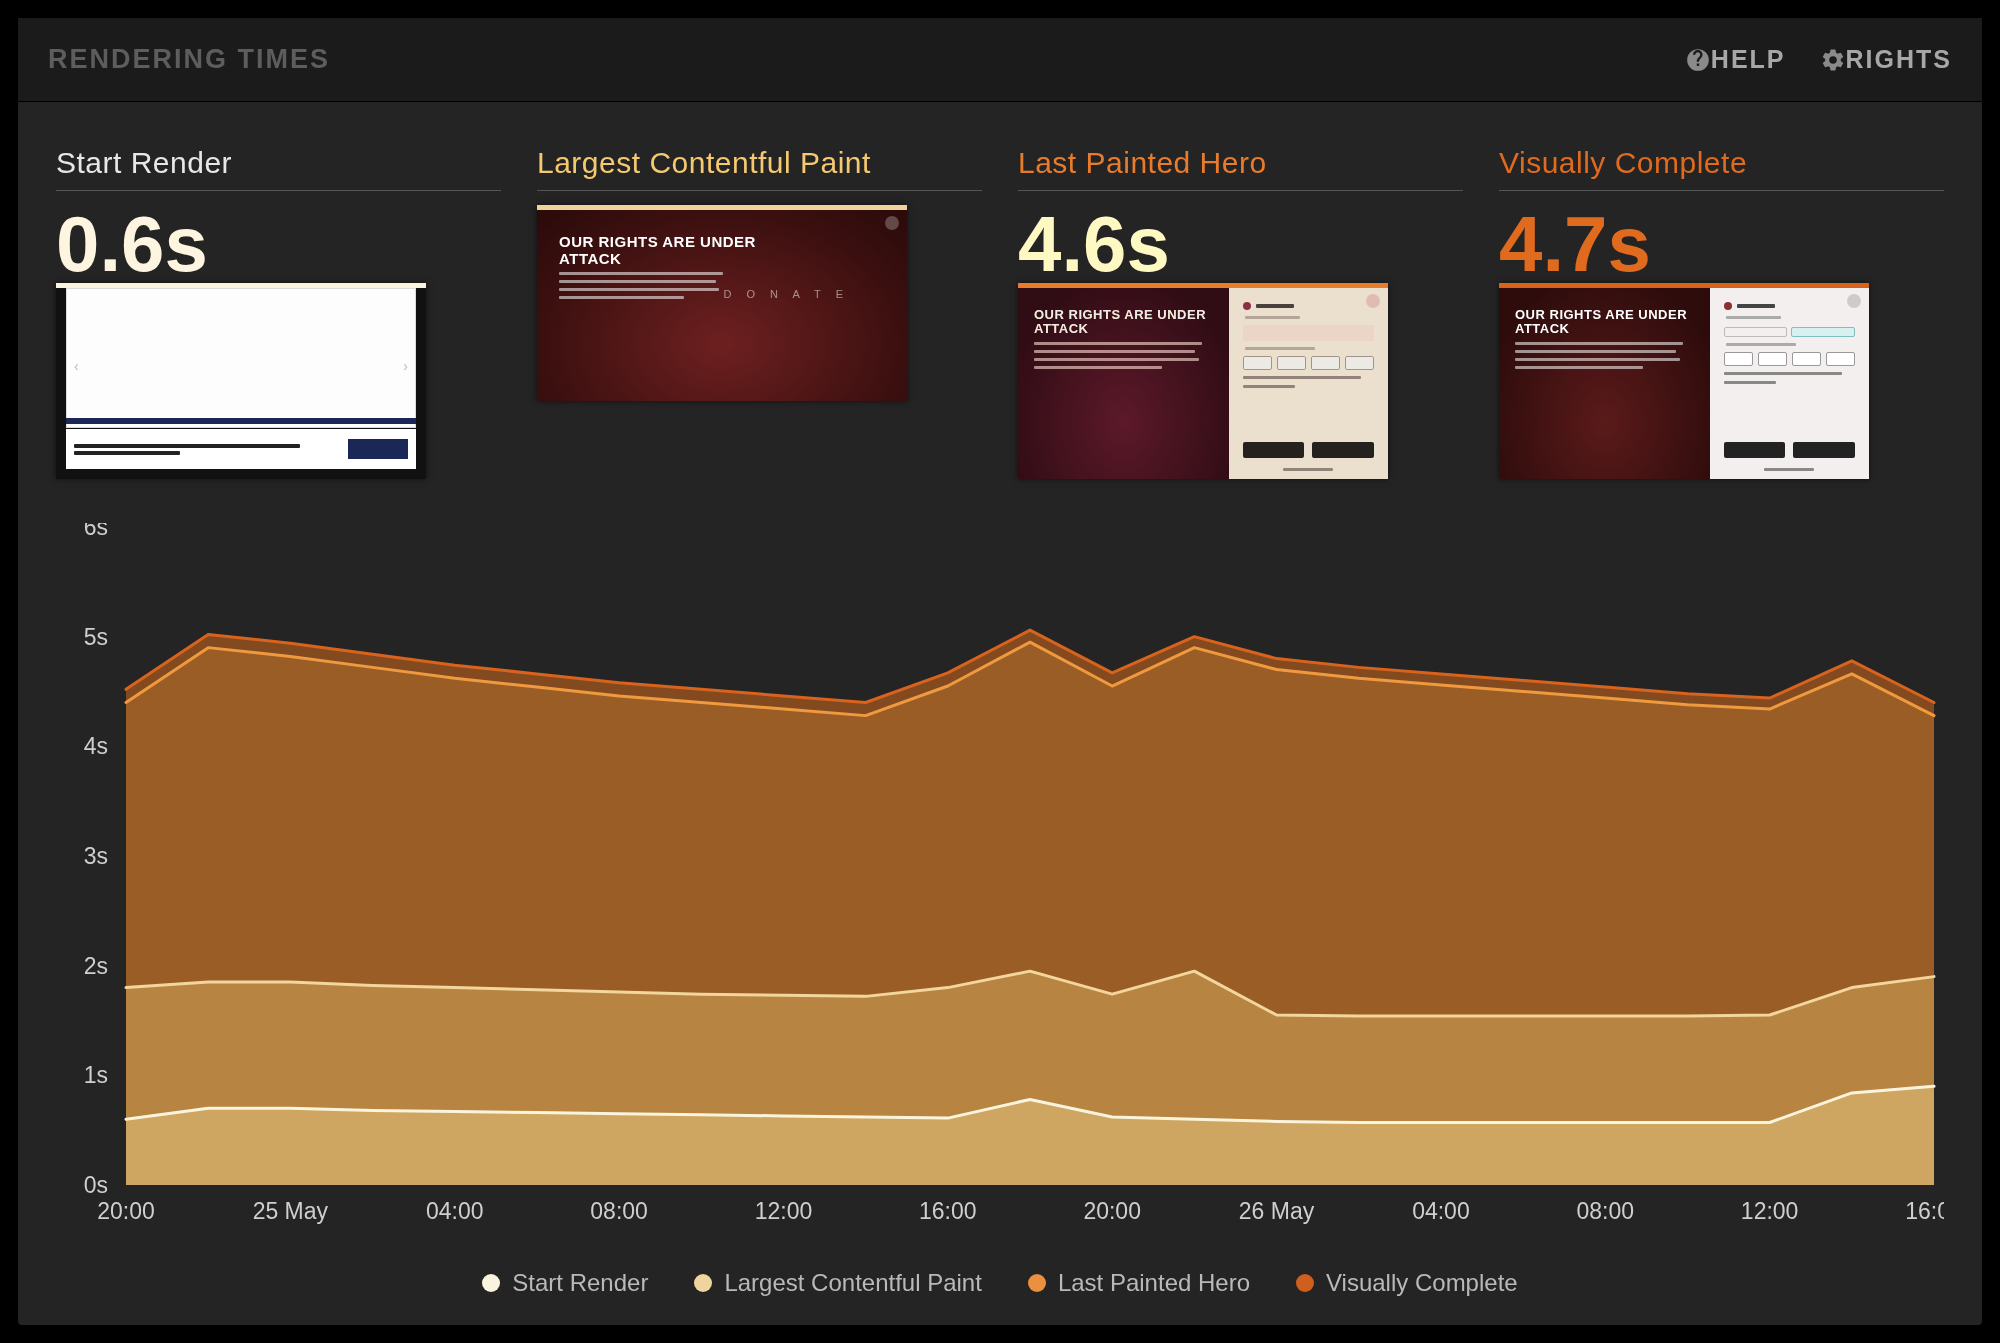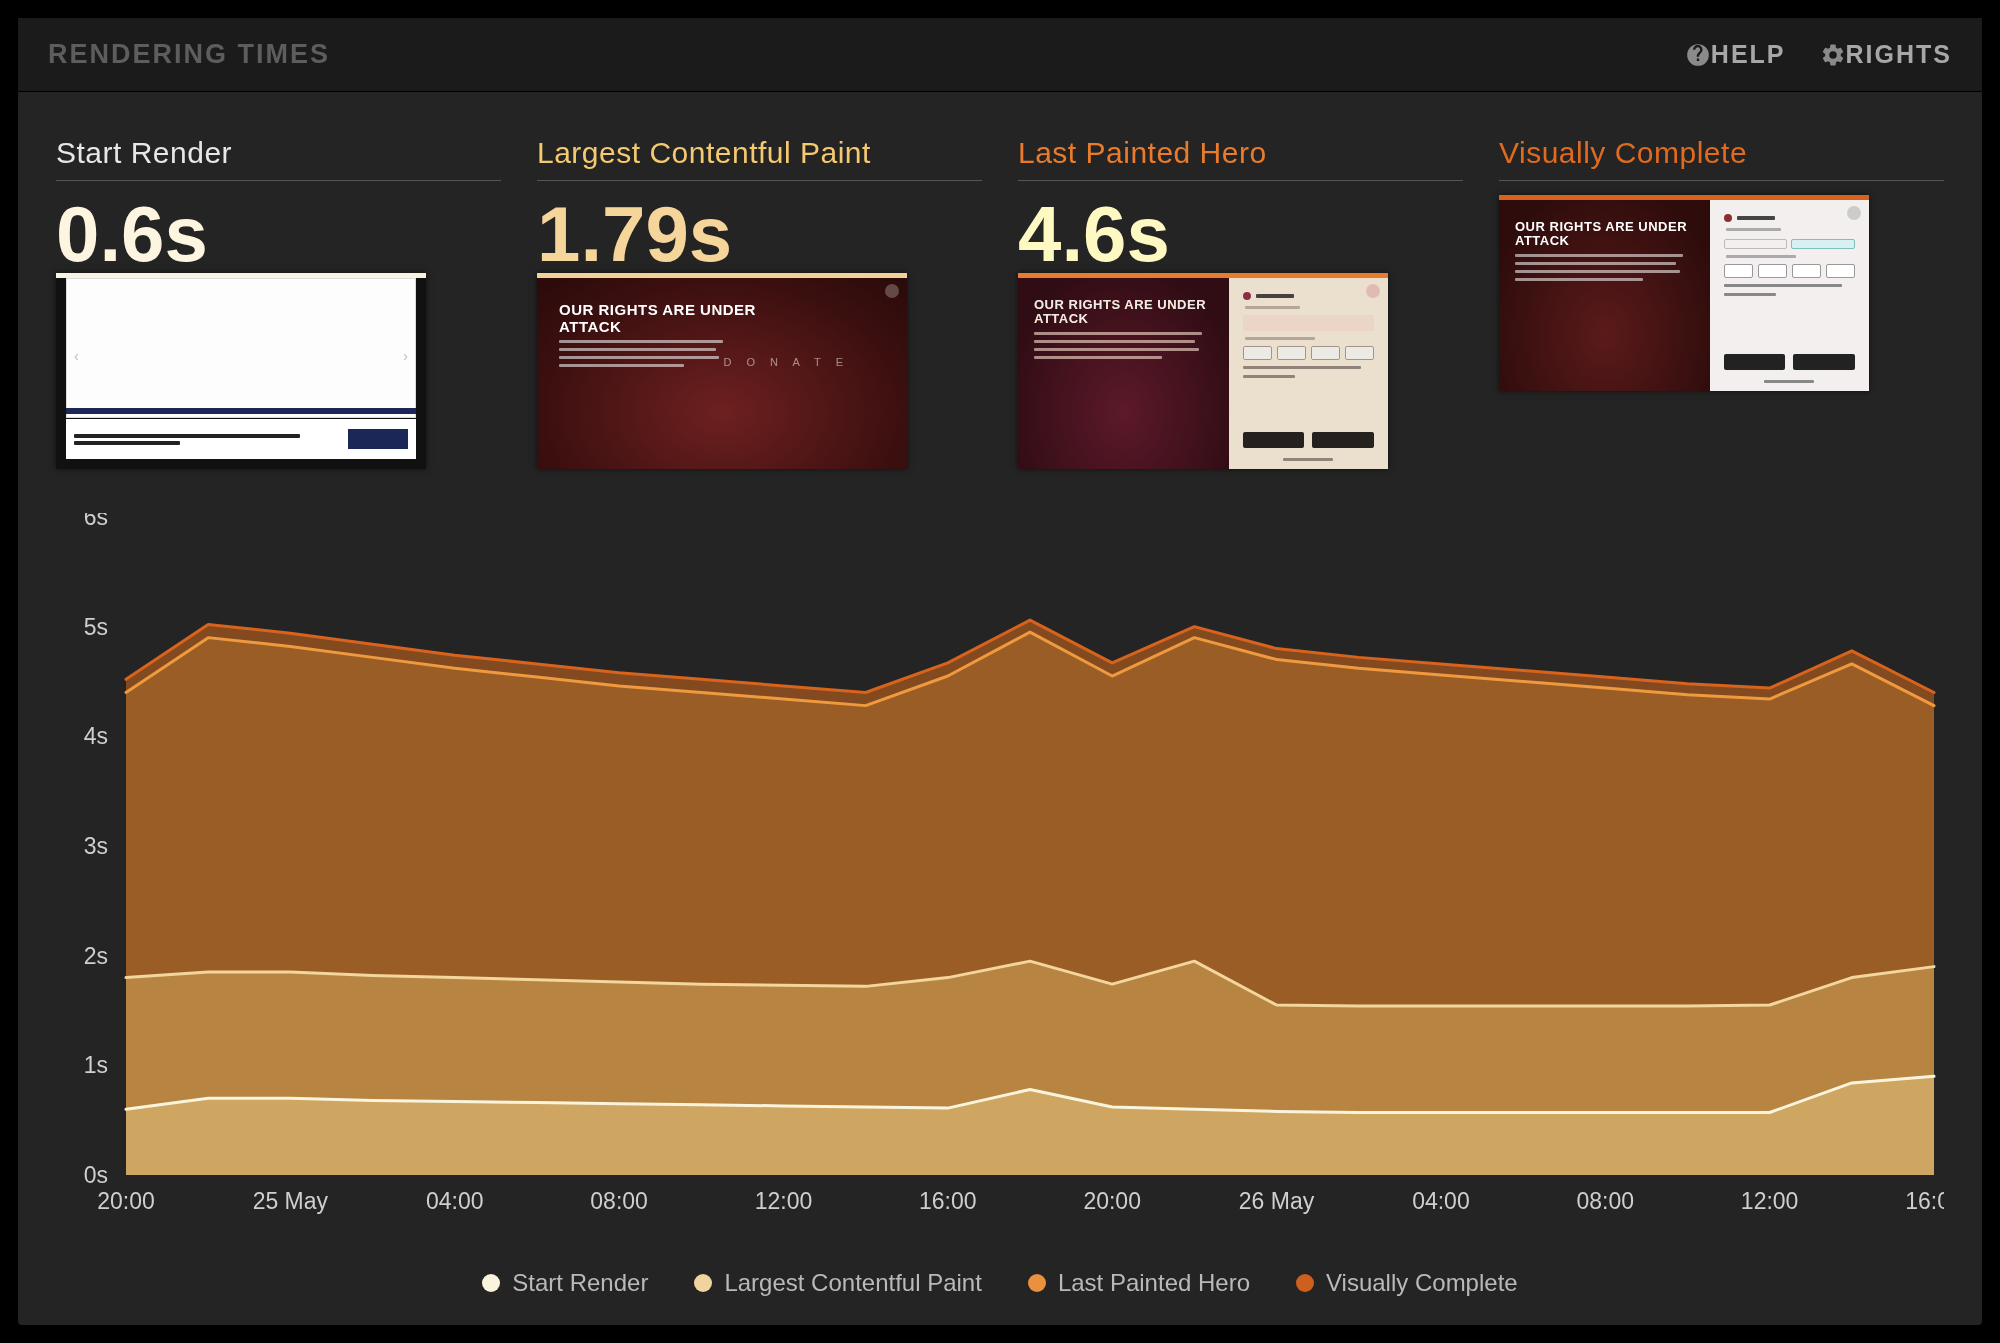--- a/index.html
+++ b/index.html
@@ -13,21 +13,21 @@
   .outer {
     position: absolute;
     left: 18px; top: 18px; right: 18px; bottom: 18px;
     background: #242424;
     border-radius: 4px;
     display: flex;
     flex-direction: column;
   }
   
   .header {
-    height: 74px;
+    height: 84px;
     background: #1b1b1b;
     border-bottom: 1px solid #000;
     display: flex;
     align-items: center;
     padding: 0 30px;
     justify-content: space-between;
   }
   .header-title {
     font-size: 27px;
     font-weight: 800;
@@ -197,21 +197,20 @@
               <div class="t0-txt-line" style="width:85%"></div>
               <div class="t0-txt-line" style="width:40%"></div>
             </div>
           <div class="t0-btn"></div>
         </div>
       </div>
     </div>
 
     <div class="metric metric-1">
       <div class="metric-label">Largest Contentful Paint</div>
-      <div class="metric-value">1.79s</div>
       <div class="thumb">
         <div class="t1">
           <div class="t1-close"></div>
           <div class="t1-title"><span>OUR RIGHTS ARE UNDER</span><br><span>ATTACK</span></div>
           <div class="t1-lines">
               <div style="width:92%"></div>
               <div style="width:88%"></div>
               <div style="width:90%"></div>
               <div style="width:70%"></div>
             </div>
@@ -254,20 +253,21 @@
               <div class="t23-btn"></div>
               <div class="t23-btn"></div>
             </div>
           <div class="t23-foot"></div>
         </div>
       </div>
     </div>
 
     <div class="metric metric-3">
       <div class="metric-label">Visually Complete</div>
+      <div class="metric-value">4.7s</div>
       <div class="thumb">
         <div class="t23-hero full">
           <div class="t1-title"><span>OUR RIGHTS ARE UNDER</span><br><span>ATTACK</span></div>
           <div class="t1-lines">
               <div style="width:92%"></div>
               <div style="width:88%"></div>
               <div style="width:90%"></div>
               <div style="width:70%"></div>
             </div>
         </div>

